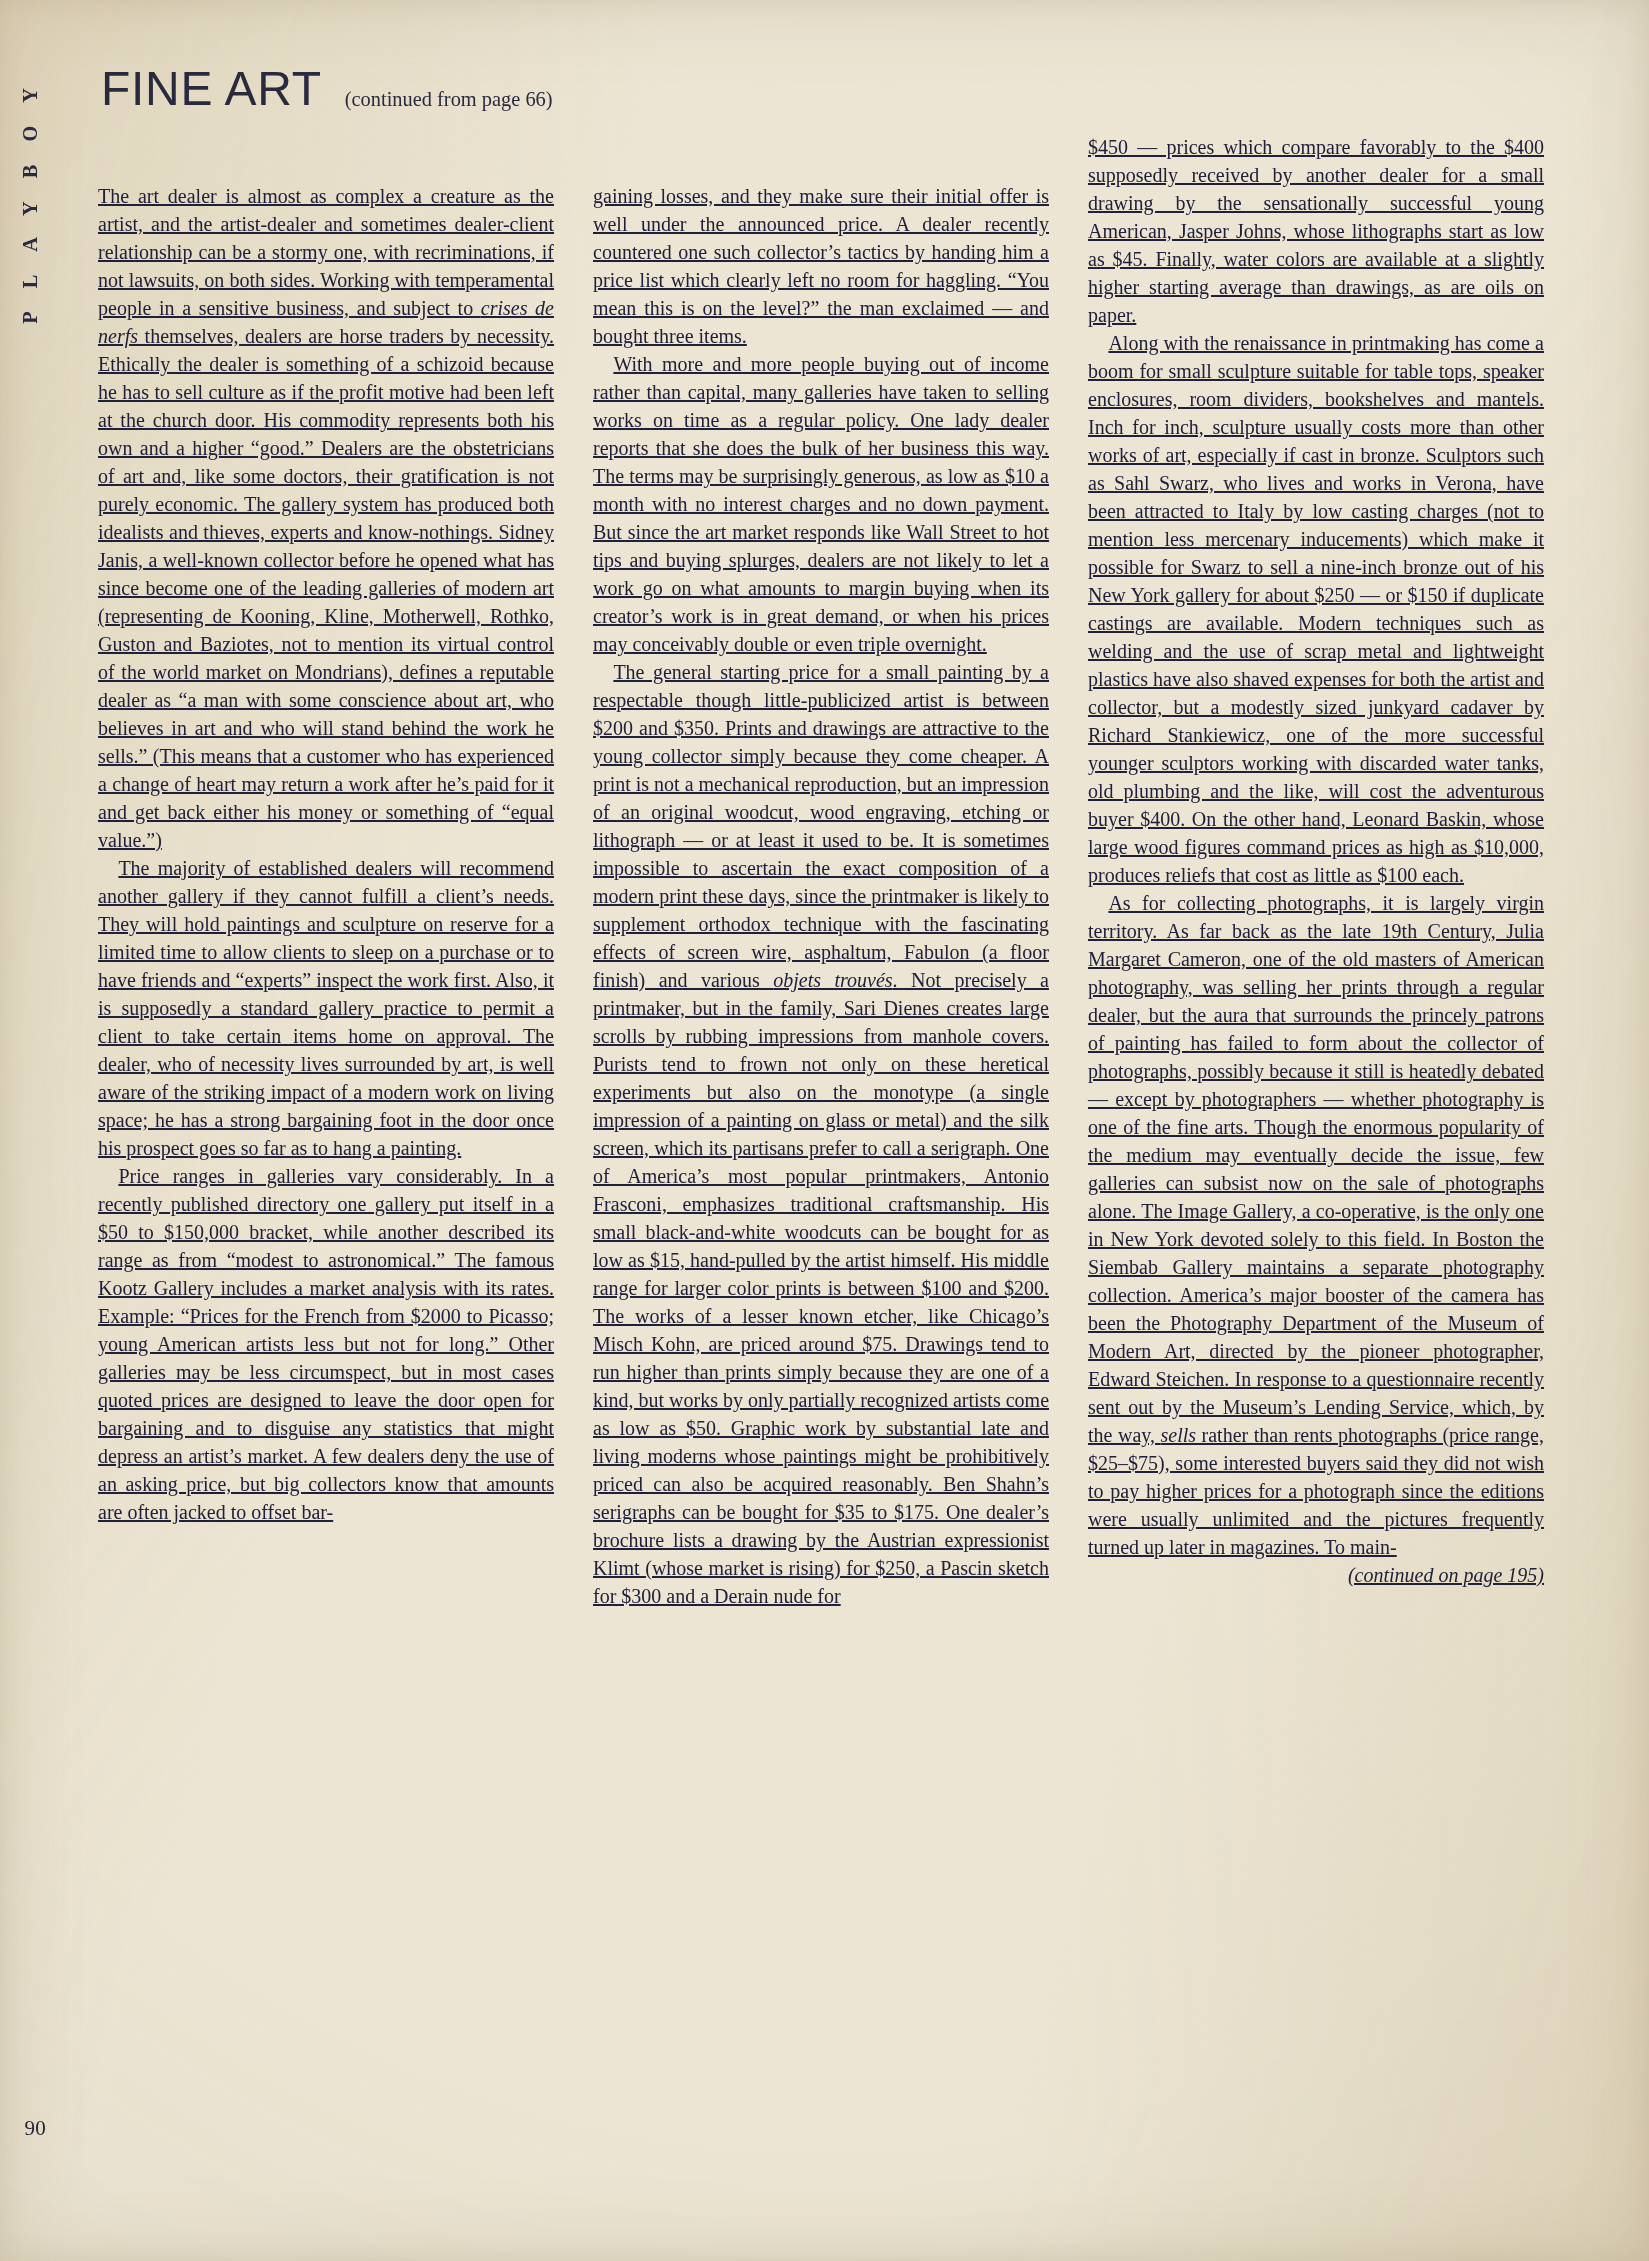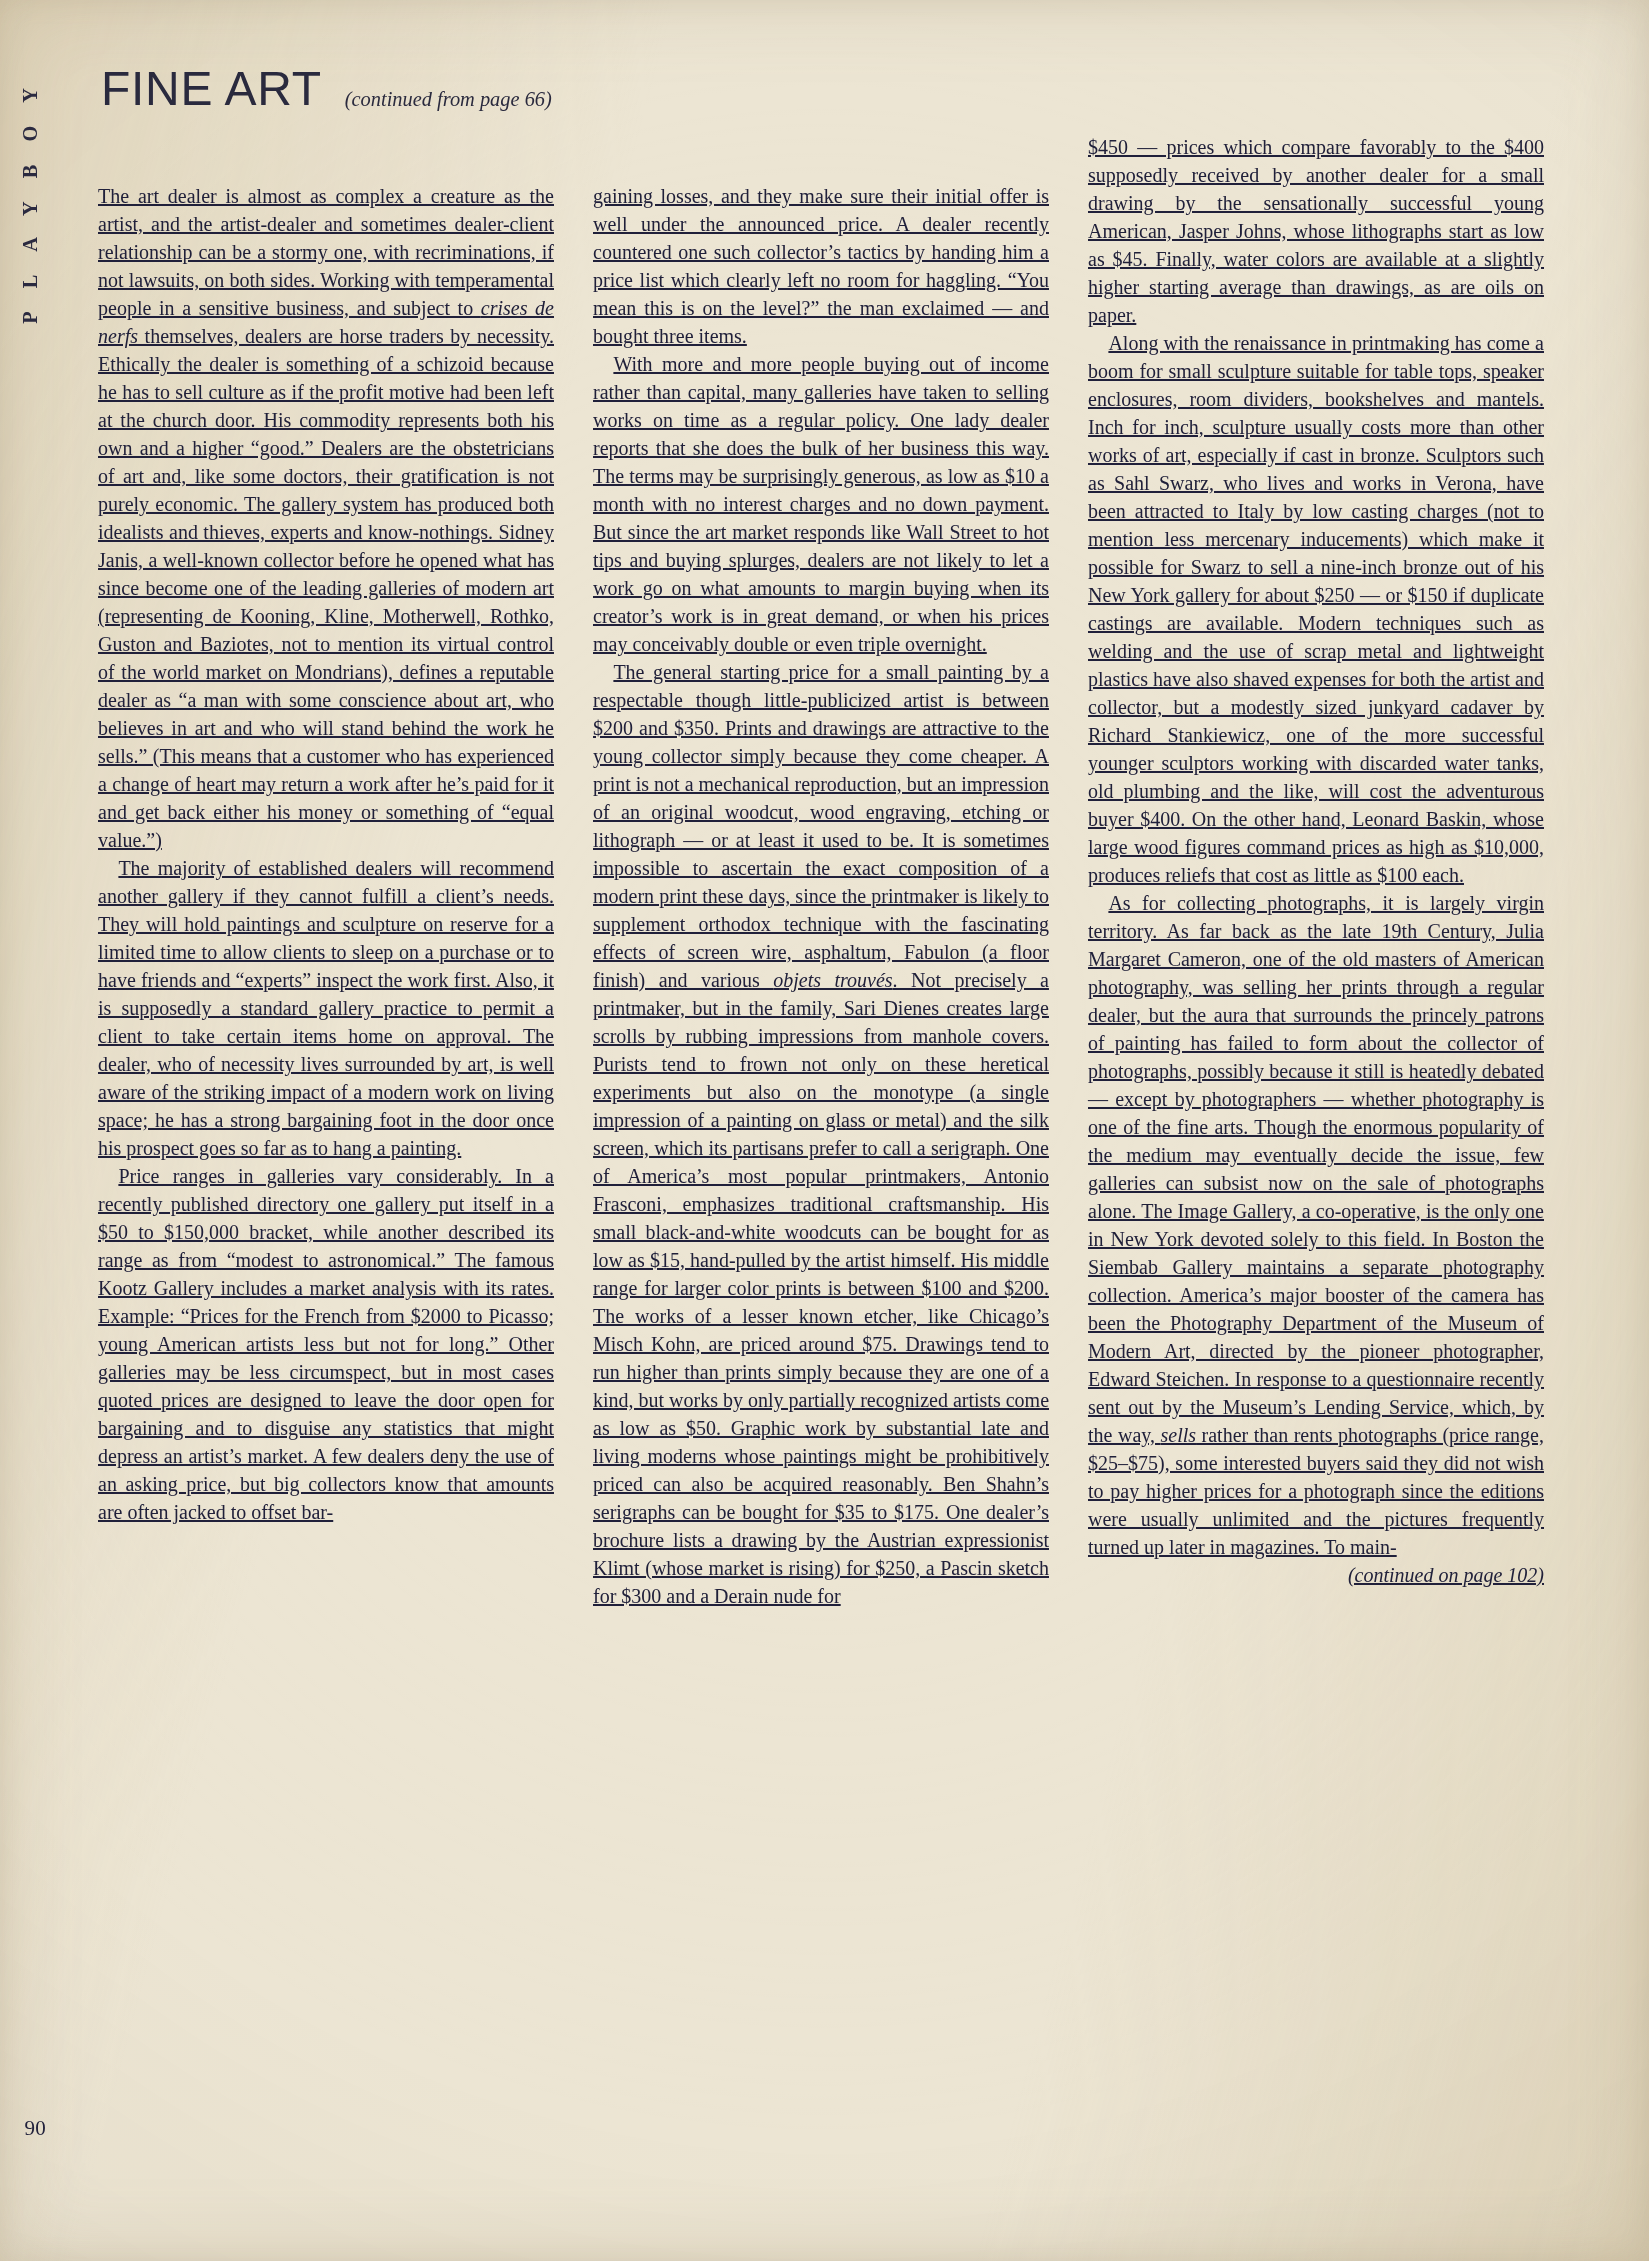--- a/index.html
+++ b/index.html
@@ -74,21 +74,20 @@
     font-family: "Liberation Sans", "DejaVu Sans", sans-serif;
     font-weight: 400;
     font-size: 48px;
     letter-spacing: 0.7px;
     color: #2a2a3e;
     line-height: 1;
     white-space: nowrap;
   }
   .continued-from {
     font-family: "Liberation Serif", "DejaVu Serif", serif;
-    font-style: italic;
     font-size: 20.4px;
     color: #2a2a3e;
     line-height: 1;
     white-space: nowrap;
     position: relative;
     top: -4.1px;
   }
 
   
   .columns {
@@ -177,21 +176,21 @@
     <div class="col col-2">
       <p>gaining losses, and they make sure their initial offer is well under the announced price. A dealer recently countered one such collector’s tactics by handing him a price list which clearly left no room for haggling. “You mean this is on the level?” the man exclaimed — and bought three items.</p>
       <p>With more and more people buying out of income rather than capital, many galleries have taken to selling works on time as a regular policy. One lady dealer reports that she does the bulk of her business this way. The terms may be surprisingly generous, as low as $10 a month with no interest charges and no down payment. But since the art market responds like Wall Street to hot tips and buying splurges, dealers are not likely to let a work go on what amounts to margin buying when its creator’s work is in great demand, or when his prices may conceivably double or even triple overnight.</p>
       <p>The general starting price for a small painting by a respectable though little-publicized artist is between $200 and $350. Prints and drawings are attractive to the young collector simply because they come cheaper. A print is not a mechanical reproduction, but an impression of an original woodcut, wood engraving, etching or lithograph — or at least it used to be. It is sometimes impossible to ascertain the exact composition of a modern print these days, since the printmaker is likely to supplement orthodox technique with the fascinating effects of screen wire, asphaltum, Fabulon (a floor finish) and various <i>objets trouvés</i>. Not precisely a printmaker, but in the family, Sari Dienes creates large scrolls by rubbing impressions from manhole covers. Purists tend to frown not only on these heretical experiments but also on the monotype (a single impression of a painting on glass or metal) and the silk screen, which its partisans prefer to call a serigraph. One of America’s most popular printmakers, Antonio Frasconi, emphasizes traditional craftsmanship. His small black-and-white woodcuts can be bought for as low as $15, hand-pulled by the artist himself. His middle range for larger color prints is between $100 and $200. The works of a lesser known etcher, like Chicago’s Misch Kohn, are priced around $75. Drawings tend to run higher than prints simply because they are one of a kind, but works by only partially recognized artists come as low as $50. Graphic work by substantial late and living moderns whose paintings might be prohibitively priced can also be acquired reasonably. Ben Shahn’s serigraphs can be bought for $35 to $175. One dealer’s brochure lists a drawing by the Austrian expressionist Klimt (whose market is rising) for $250, a Pascin sketch for $300 and a Derain nude for</p>
     </div>
 
     <div class="col col-3">
       <p>$450 — prices which compare favorably to the $400 supposedly received by another dealer for a small drawing by the sensationally successful young American, Jasper Johns, whose lithographs start as low as $45. Finally, water colors are available at a slightly higher starting average than drawings, as are oils on paper.</p>
       <p>Along with the renaissance in printmaking has come a boom for small sculpture suitable for table tops, speaker enclosures, room dividers, bookshelves and mantels. Inch for inch, sculpture usually costs more than other works of art, especially if cast in bronze. Sculptors such as Sahl Swarz, who lives and works in Verona, have been attracted to Italy by low casting charges (not to mention less mercenary inducements) which make it possible for Swarz to sell a nine-inch bronze out of his New York gallery for about $250 — or $150 if duplicate castings are available. Modern techniques such as welding and the use of scrap metal and lightweight plastics have also shaved expenses for both the artist and collector, but a modestly sized junkyard cadaver by Richard Stankiewicz, one of the more successful younger sculptors working with discarded water tanks, old plumbing and the like, will cost the adventurous buyer $400. On the other hand, Leonard Baskin, whose large wood figures command prices as high as $10,000, produces reliefs that cost as little as $100 each.</p>
       <p>As for collecting photographs, it is largely virgin territory. As far back as the late 19th Century, Julia Margaret Cameron, one of the old masters of American photography, was selling her prints through a regular dealer, but the aura that surrounds the princely patrons of painting has failed to form about the collector of photographs, possibly because it still is heatedly debated — except by photographers — whether photography is one of the fine arts. Though the enormous popularity of the medium may eventually decide the issue, few galleries can subsist now on the sale of photographs alone. The Image Gallery, a co-operative, is the only one in New York devoted solely to this field. In Boston the Siembab Gallery maintains a separate photography collection. America’s major booster of the camera has been the Photography Department of the Museum of Modern Art, directed by the pioneer photographer, Edward Steichen. In response to a questionnaire recently sent out by the Museum’s Lending Service, which, by the way, <i>sells</i> rather than rents photographs (price range, $25–$75), some interested buyers said they did not wish to pay higher prices for a photograph since the editions were usually unlimited and the pictures frequently turned up later in magazines. To main-</p>
-      <span class="contd-line">(continued on page 102)</span>
+      <span class="contd-line">(continued on page 195)</span>
     </div>
 
   </div>
 
   <div class="folio">90</div>
 
 </div>
 
 
 </body></html>

